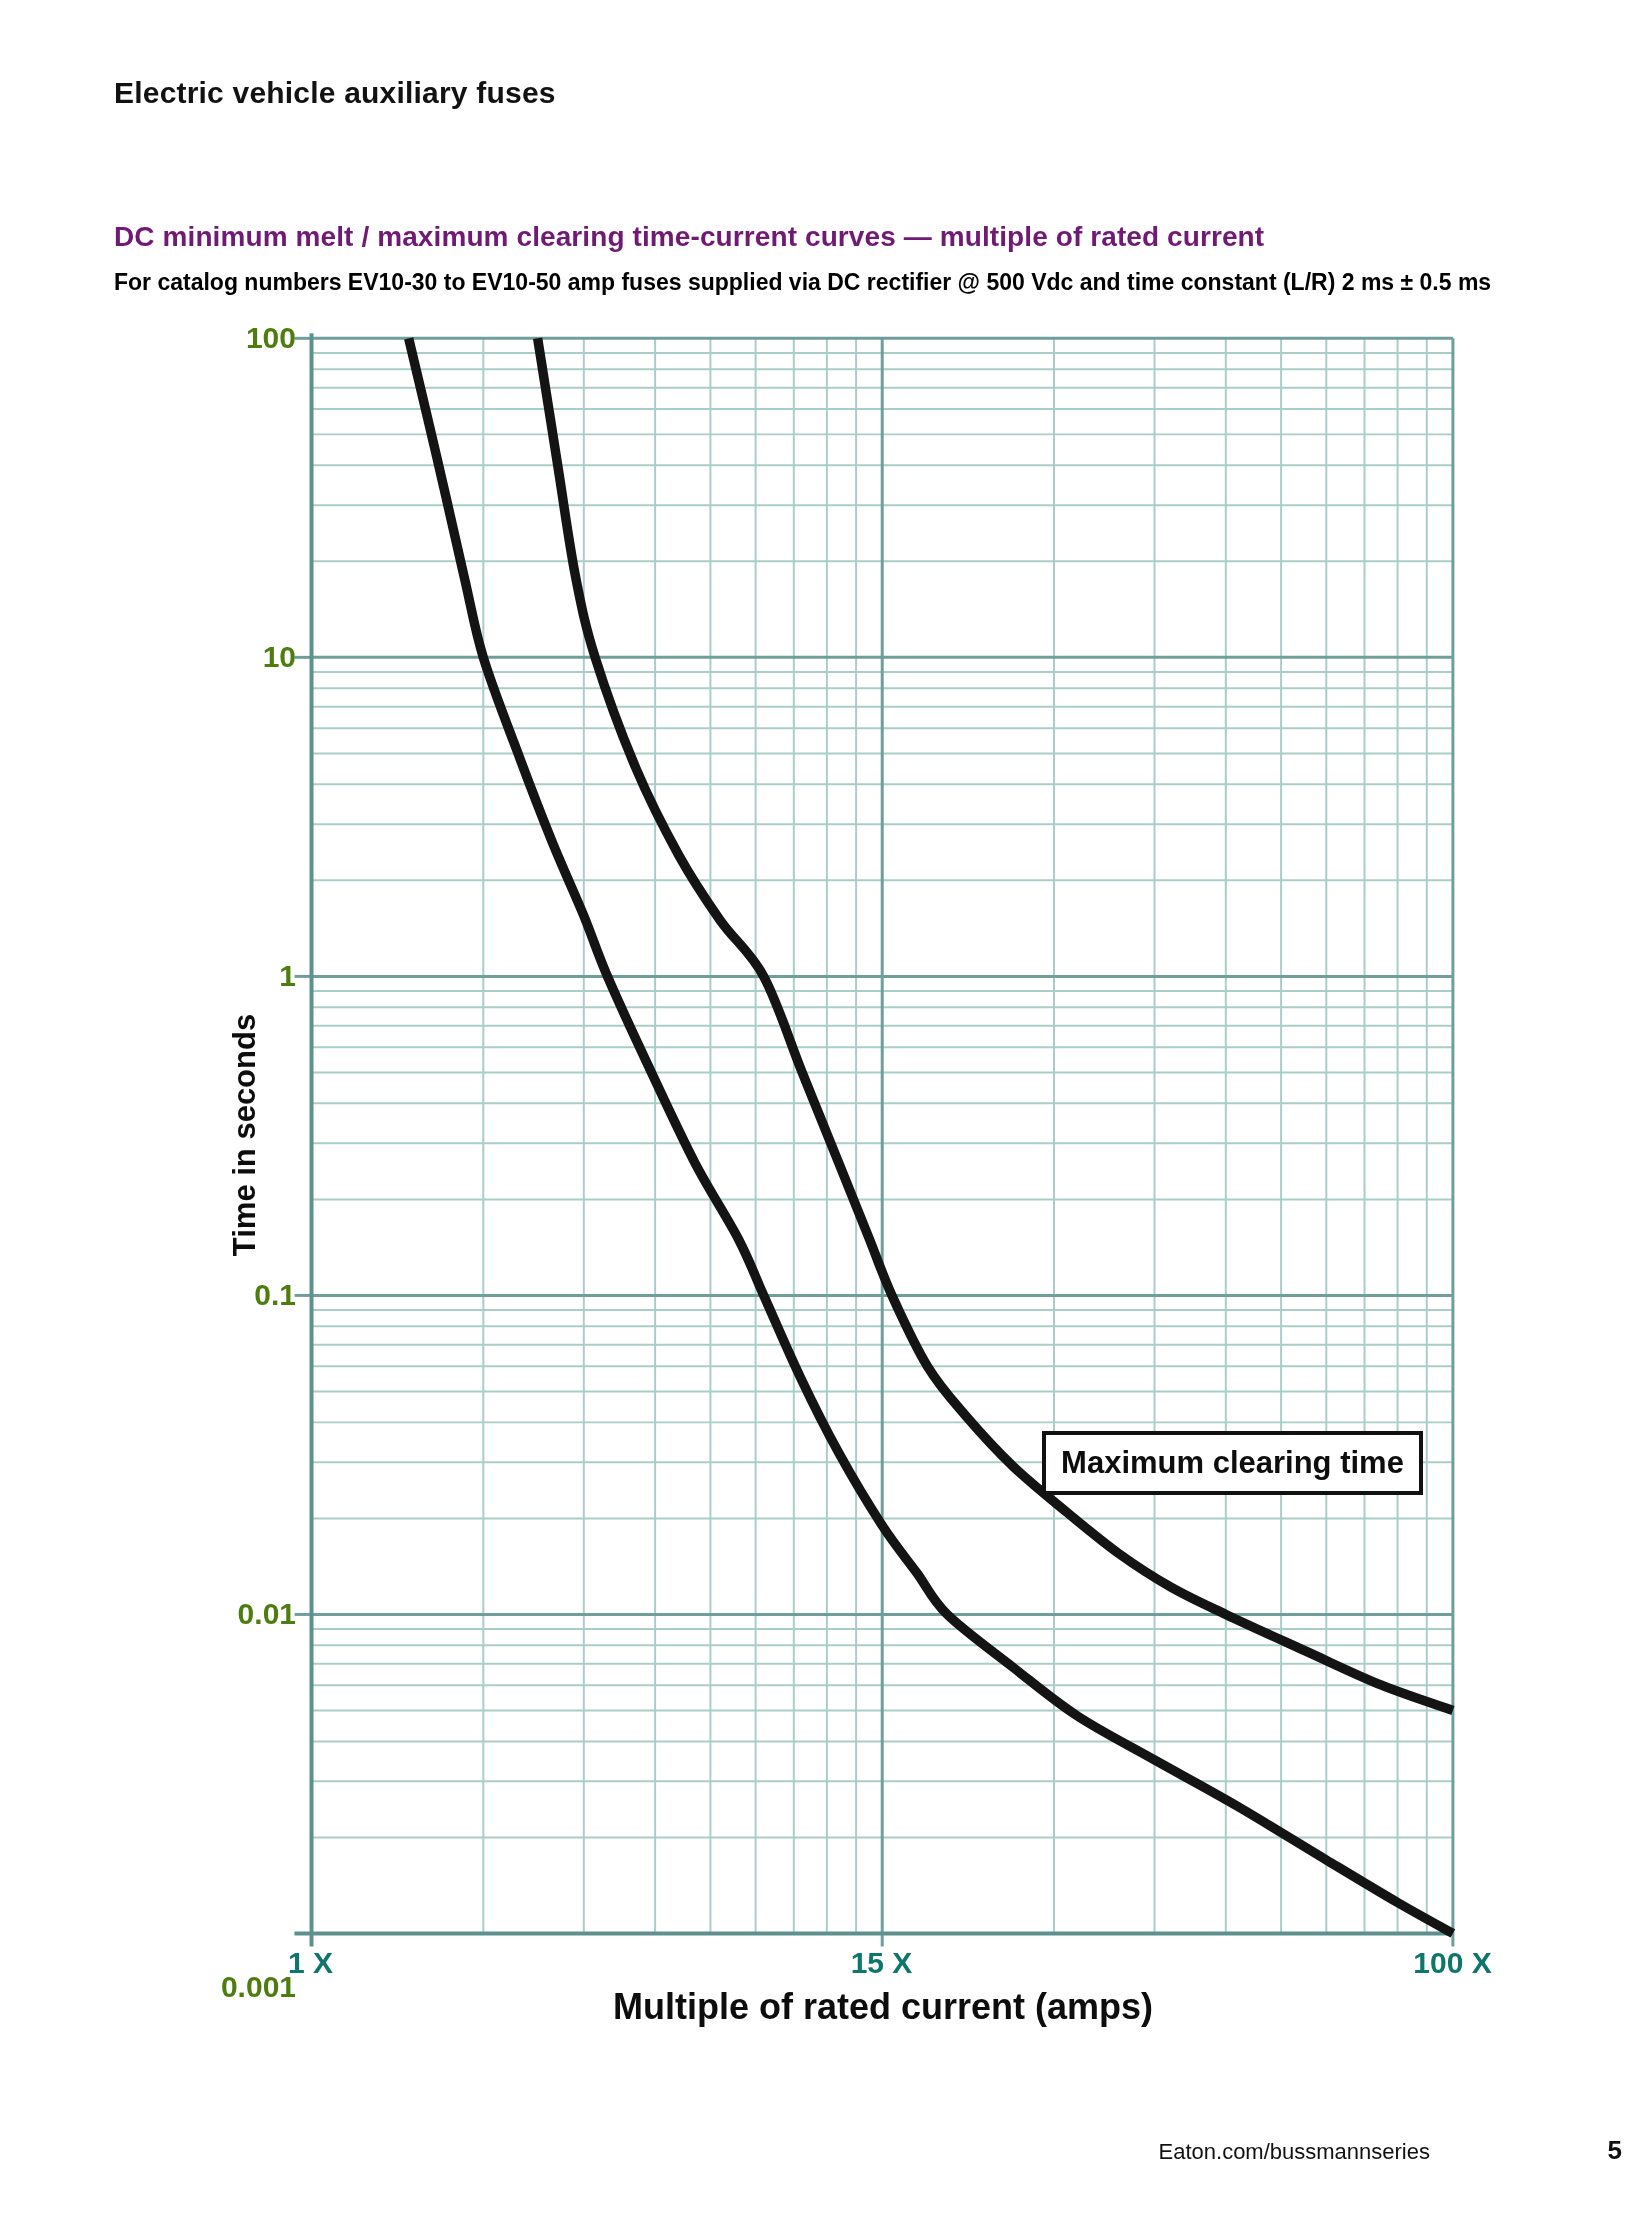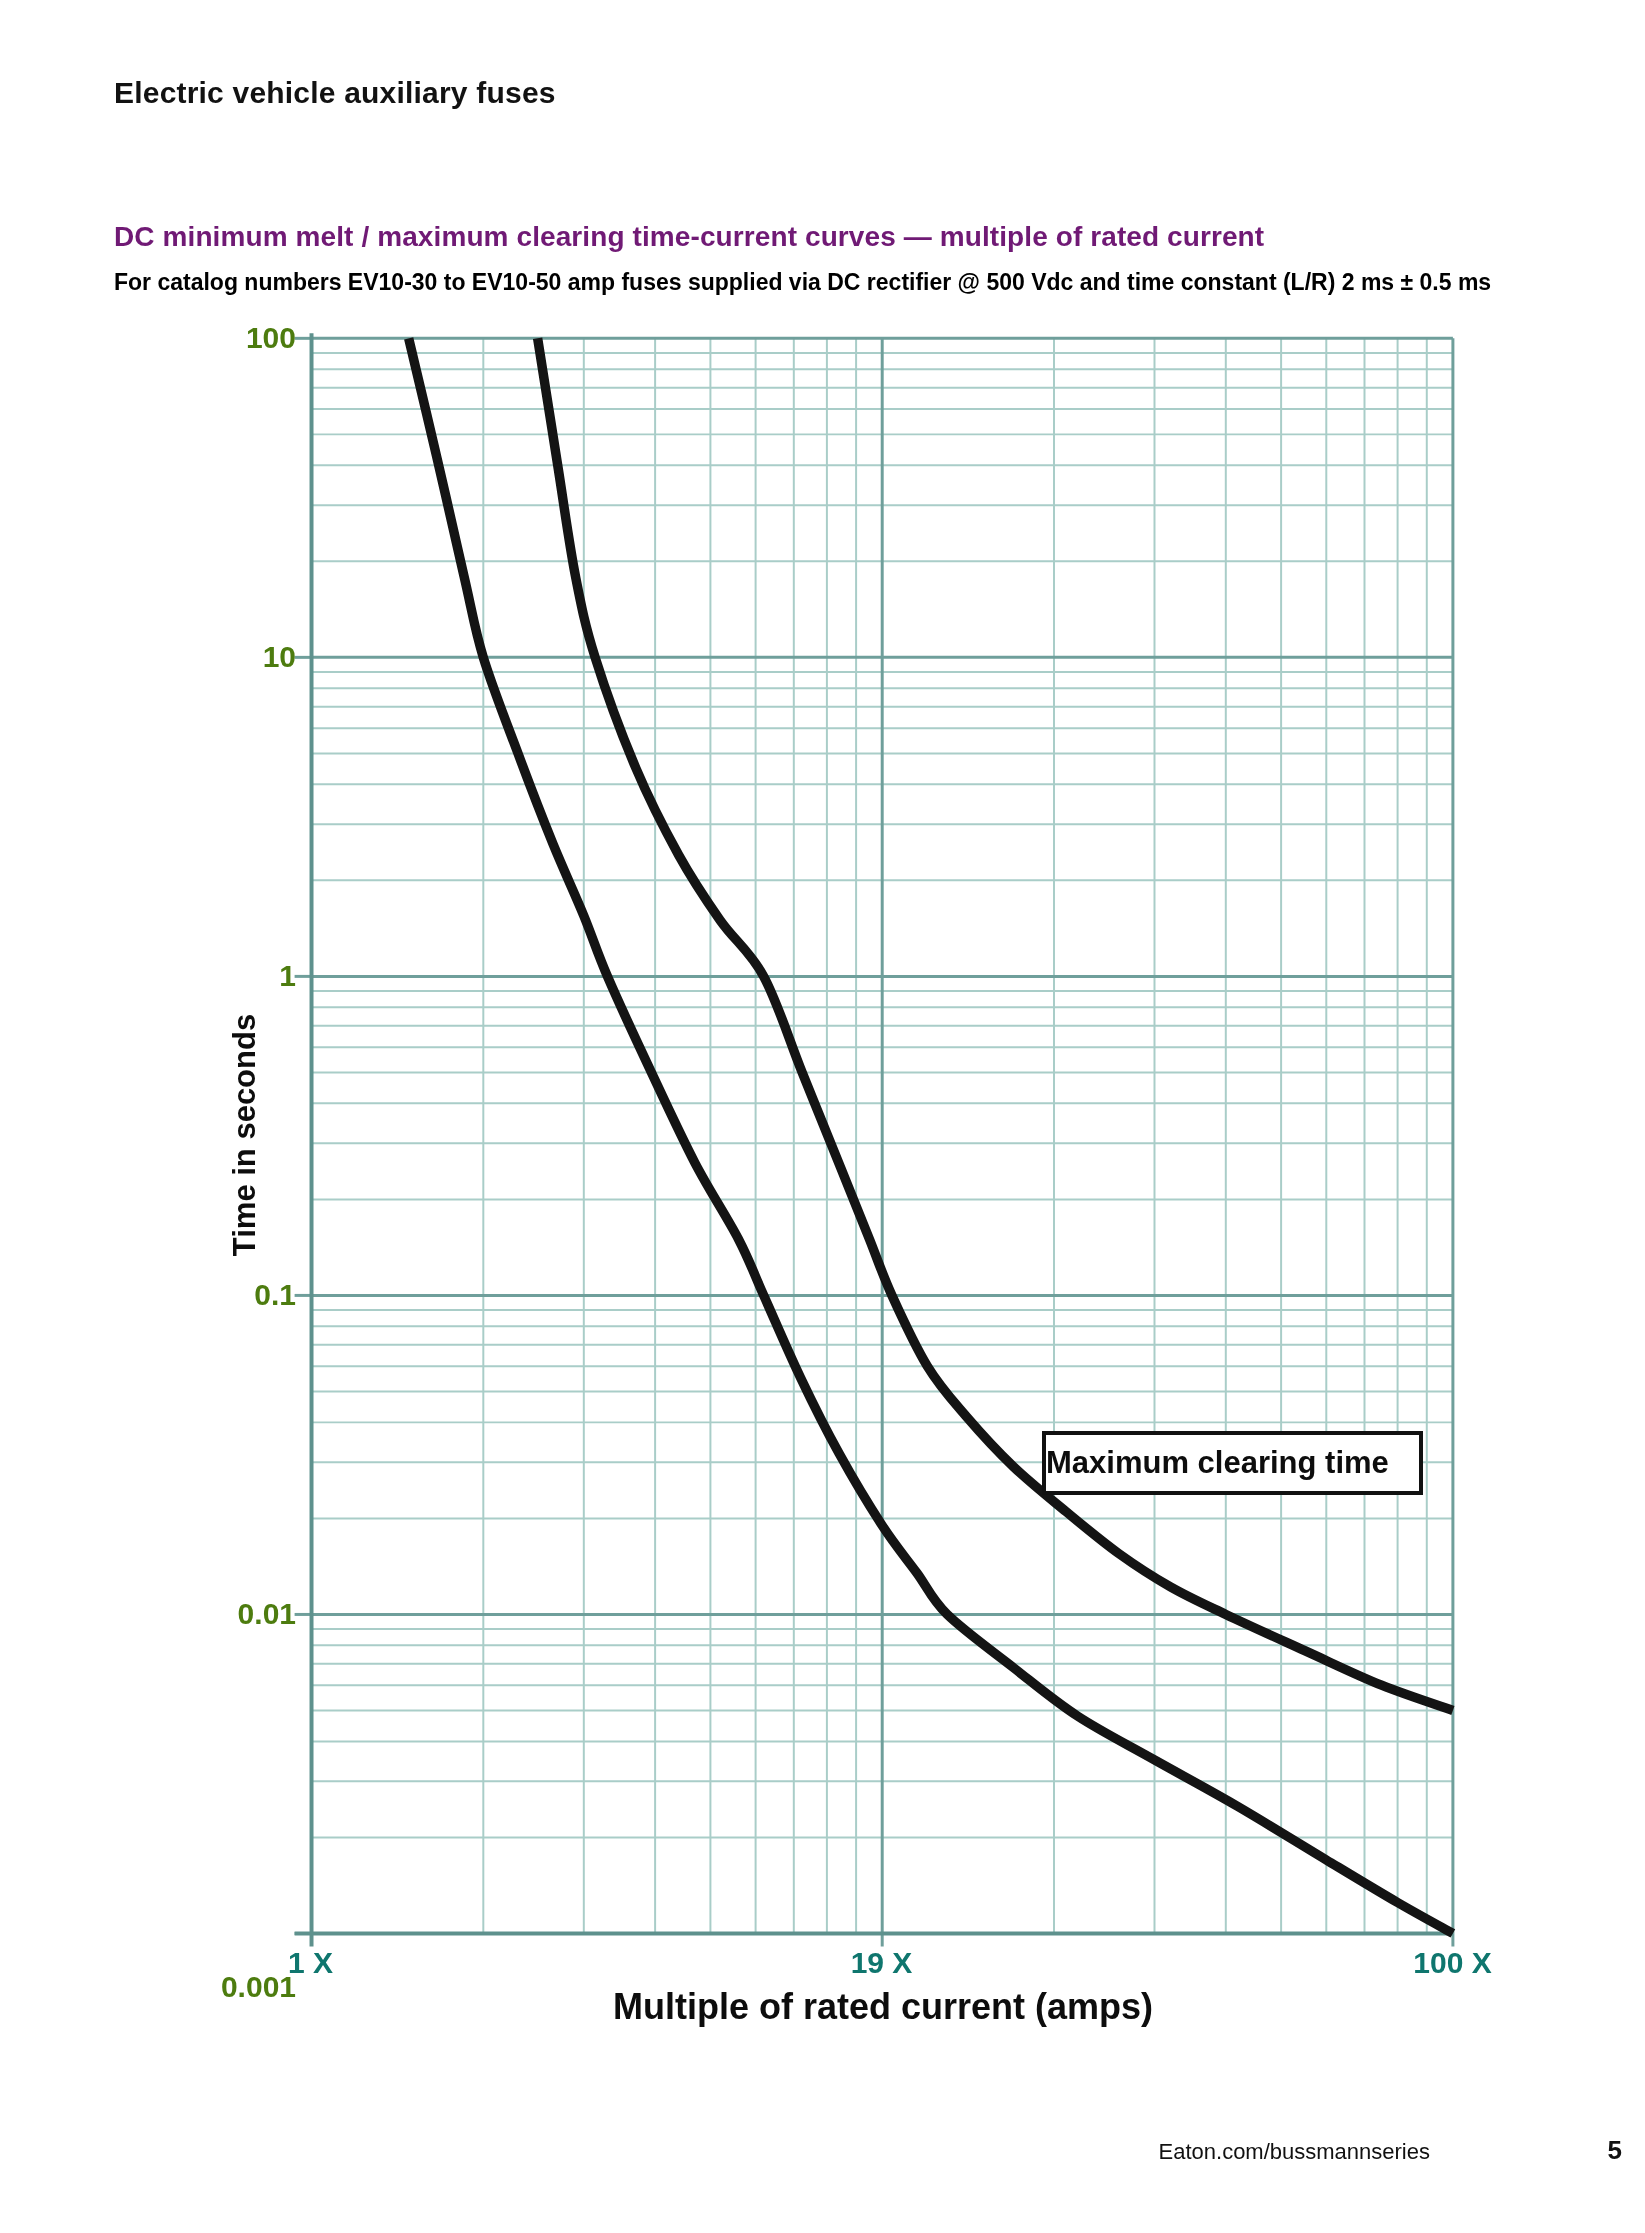--- a/index.html
+++ b/index.html
@@ -40,21 +40,21 @@
     font-size:31px;font-weight:bold;white-space:nowrap;color:#0d0d0d;
   }
   .x-axis-title{
     position:absolute;left:883px;top:1986px;
     transform:translateX(-50%);
     font-size:36px;font-weight:bold;white-space:nowrap;color:#0d0d0d;
   }
   .curve-label{
     position:absolute;box-sizing:border-box;
     border:4px solid #111;background:#ffffff;
-    display:flex;align-items:center;
+    display:flex;align-items:center;justify-content:center;
     font-size:31px;font-weight:bold;white-space:nowrap;color:#0d0d0d;
   }
   .curve-label.max{left:1042px;top:1431px;width:381px;height:64px;}
   .curve-label.min{left:724px;top:1754px;width:375px;height:65px;}
   .footer-link{
     position:absolute;right:216px;top:2139px;
     font-size:22px;color:#111;
   }
   .footer-page{
     position:absolute;right:24px;top:2135px;
@@ -157,21 +157,21 @@
     <div id="y-ticks">
         <div class="y-tick" style="top: 321px;">100</div>
         <div class="y-tick" style="top: 640px;">10</div>
         <div class="y-tick" style="top: 959px;">1</div>
         <div class="y-tick" style="top: 1278px;">0.1</div>
         <div class="y-tick" style="top: 1597px;">0.01</div>
         <div class="y-tick" style="top: 1970px;">0.001</div>
       </div>
     <div id="x-ticks">
         <div class="x-tick" style="left: 311px; top: 1946px;">1 X</div>
-        <div class="x-tick" style="left: 882px; top: 1946px;">19 X</div>
+        <div class="x-tick" style="left: 882px; top: 1946px;">15 X</div>
         <div class="x-tick" style="left: 1453px; top: 1946px;">100 X</div>
       </div>
 
     <div class="y-axis-title">Time in seconds</div>
     <div class="x-axis-title">Multiple of rated current (amps)</div>
 
     <div class="curve-label max">
       <span>Maximum clearing time</span>
     </div>
   </div>

